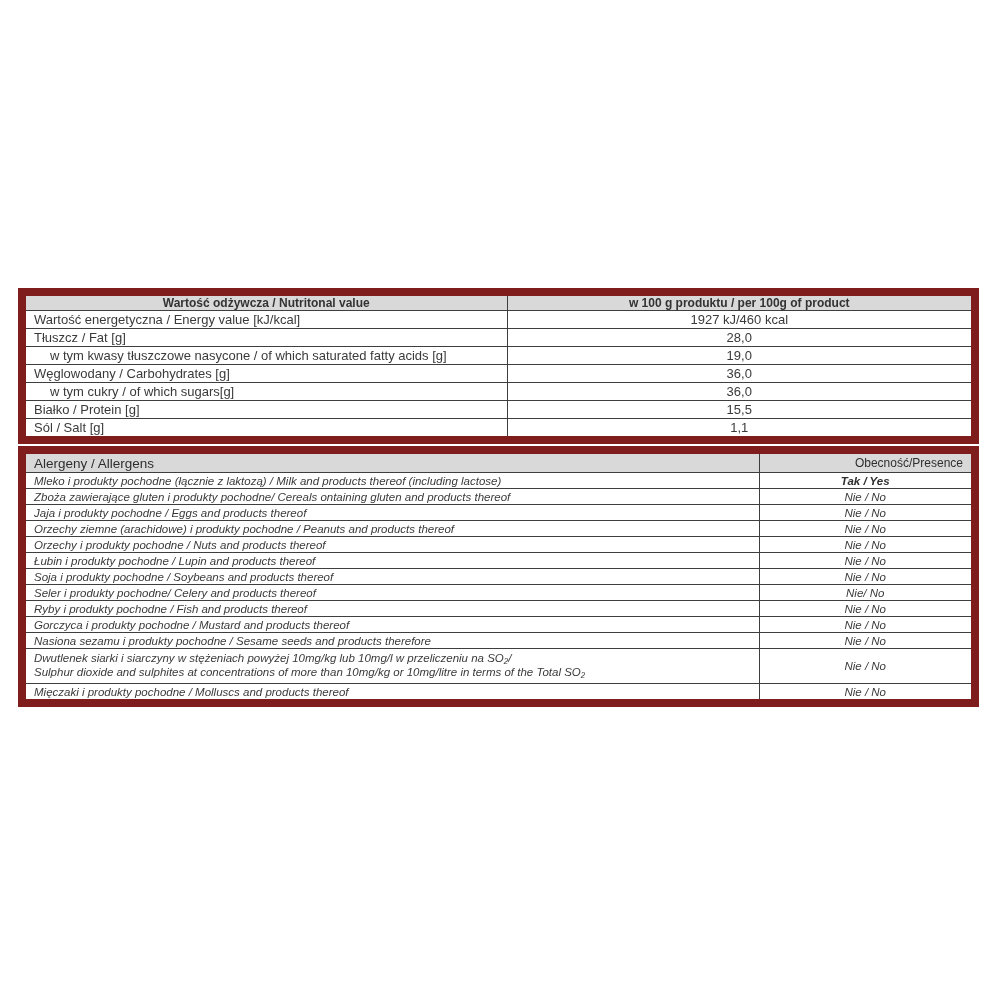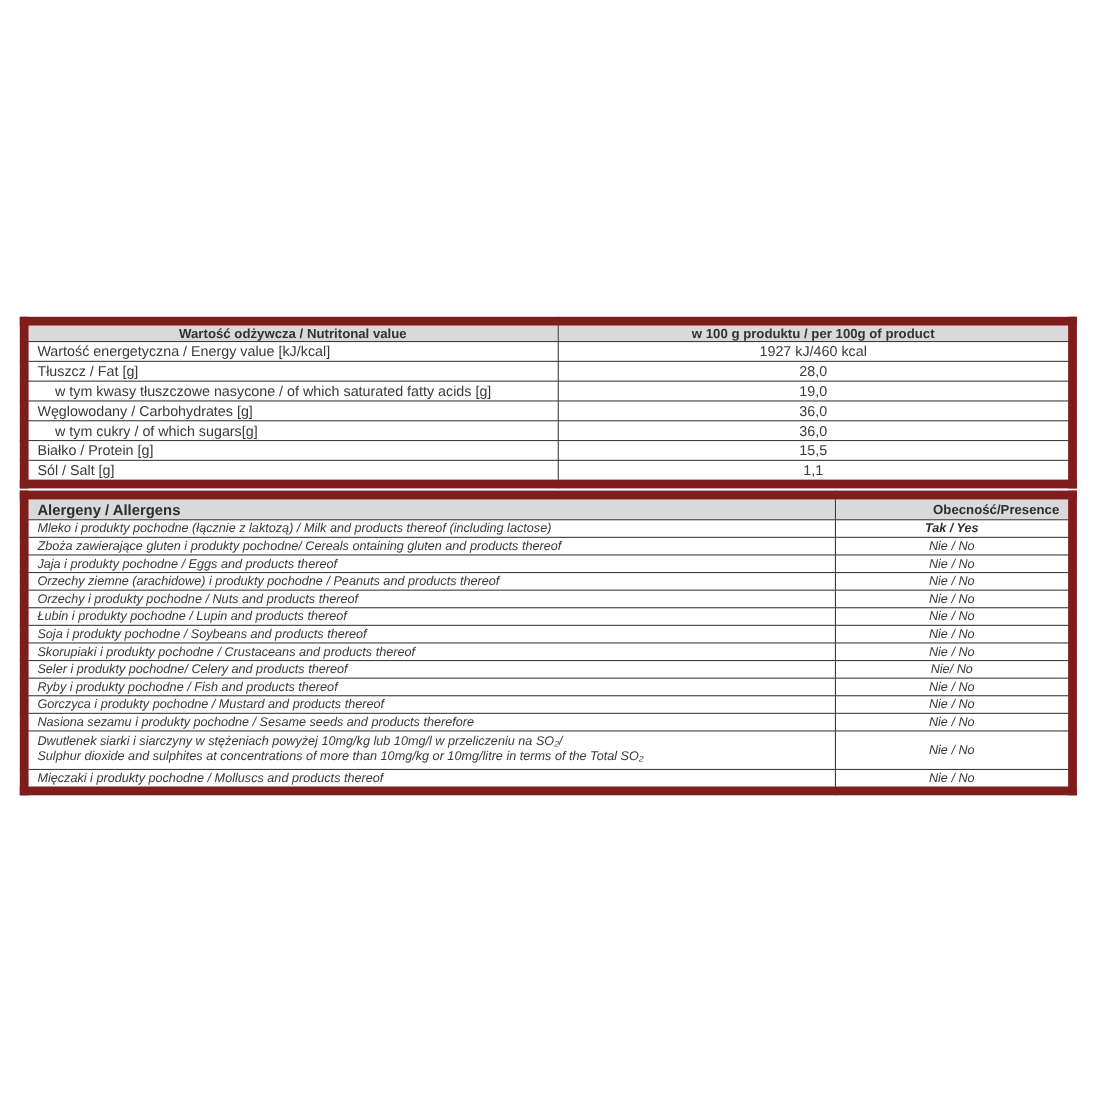--- a/index.html
+++ b/index.html
@@ -45,21 +45,21 @@
   .nutrition tbody td { height: 17px; }
   .nutrition td.label { text-align: left; }
   .nutrition td.label.indent { padding-left: 24px; }
   .nutrition td.value { text-align: center; }
   
   .allergens { margin-top: 2px; }
   .allergens col.c1 { width: 737px; }
   .allergens col.c2 { width: 216px; }
   .allergens .head-row td {
     background: #d9d9d9;
-    font-weight: bold;
+    font-weight: normal;
     height: 18px;
     color: #2e2e2e;
   }
   .allergens .head-row td.left {
     text-align: left;
     font-size: 13.5px;
   }
   .allergens .head-row td.right {
     text-align: right;
     font-size: 12px;
@@ -158,24 +158,20 @@
   </tr>
         <tr>
     <td class="label">Łubin i produkty pochodne / Lupin and products thereof</td>
     <td class="value">Nie / No</td>
   </tr>
         <tr>
     <td class="label">Soja i produkty pochodne / Soybeans and products thereof</td>
     <td class="value">Nie / No</td>
   </tr>
         <tr>
-    <td class="label">Skorupiaki i produkty pochodne / Crustaceans and products thereof</td>
-    <td class="value">Nie / No</td>
-  </tr>
-        <tr>
     <td class="label">Seler i produkty pochodne/ Celery and products thereof</td>
     <td class="value">Nie/ No</td>
   </tr>
         <tr>
     <td class="label">Ryby i produkty pochodne / Fish and products thereof</td>
     <td class="value">Nie / No</td>
   </tr>
         <tr>
     <td class="label">Gorczyca i produkty pochodne / Mustard and products thereof</td>
     <td class="value">Nie / No</td>

